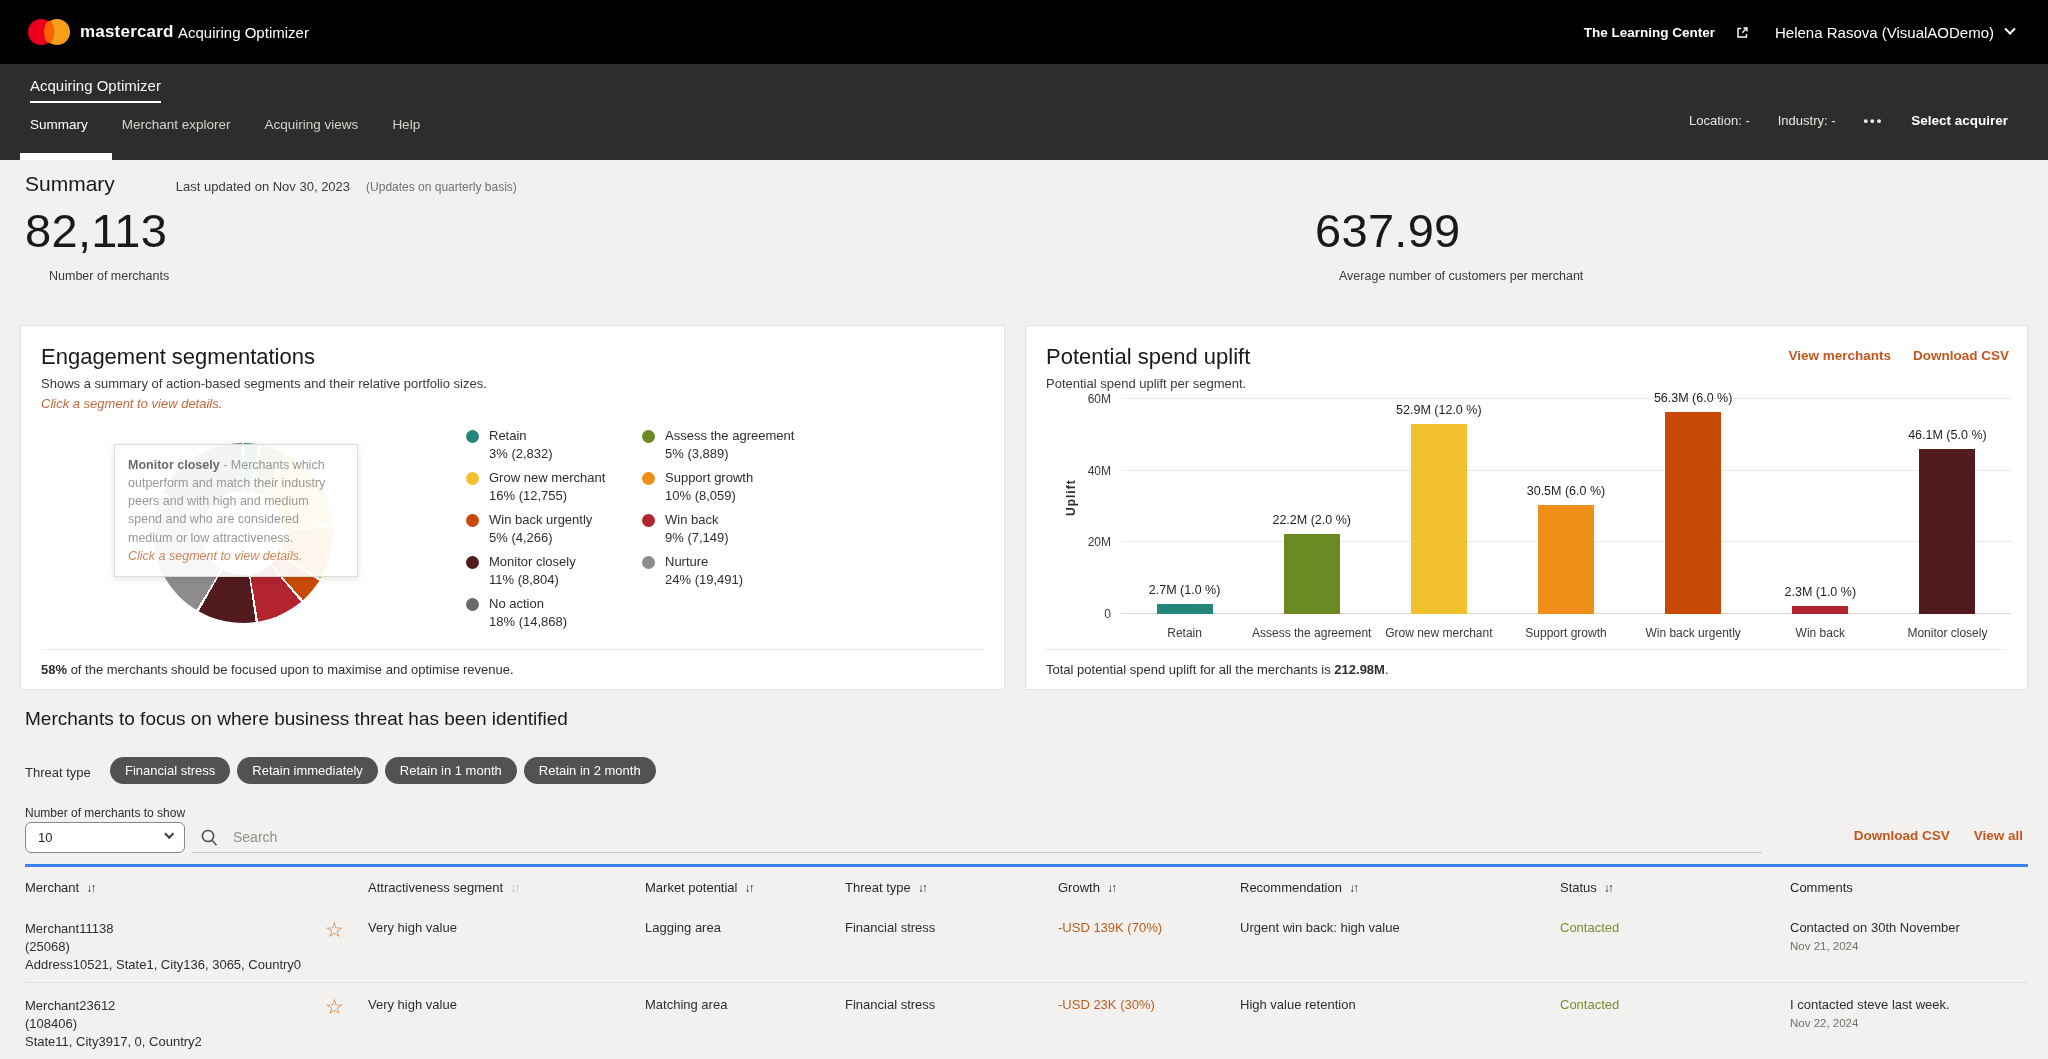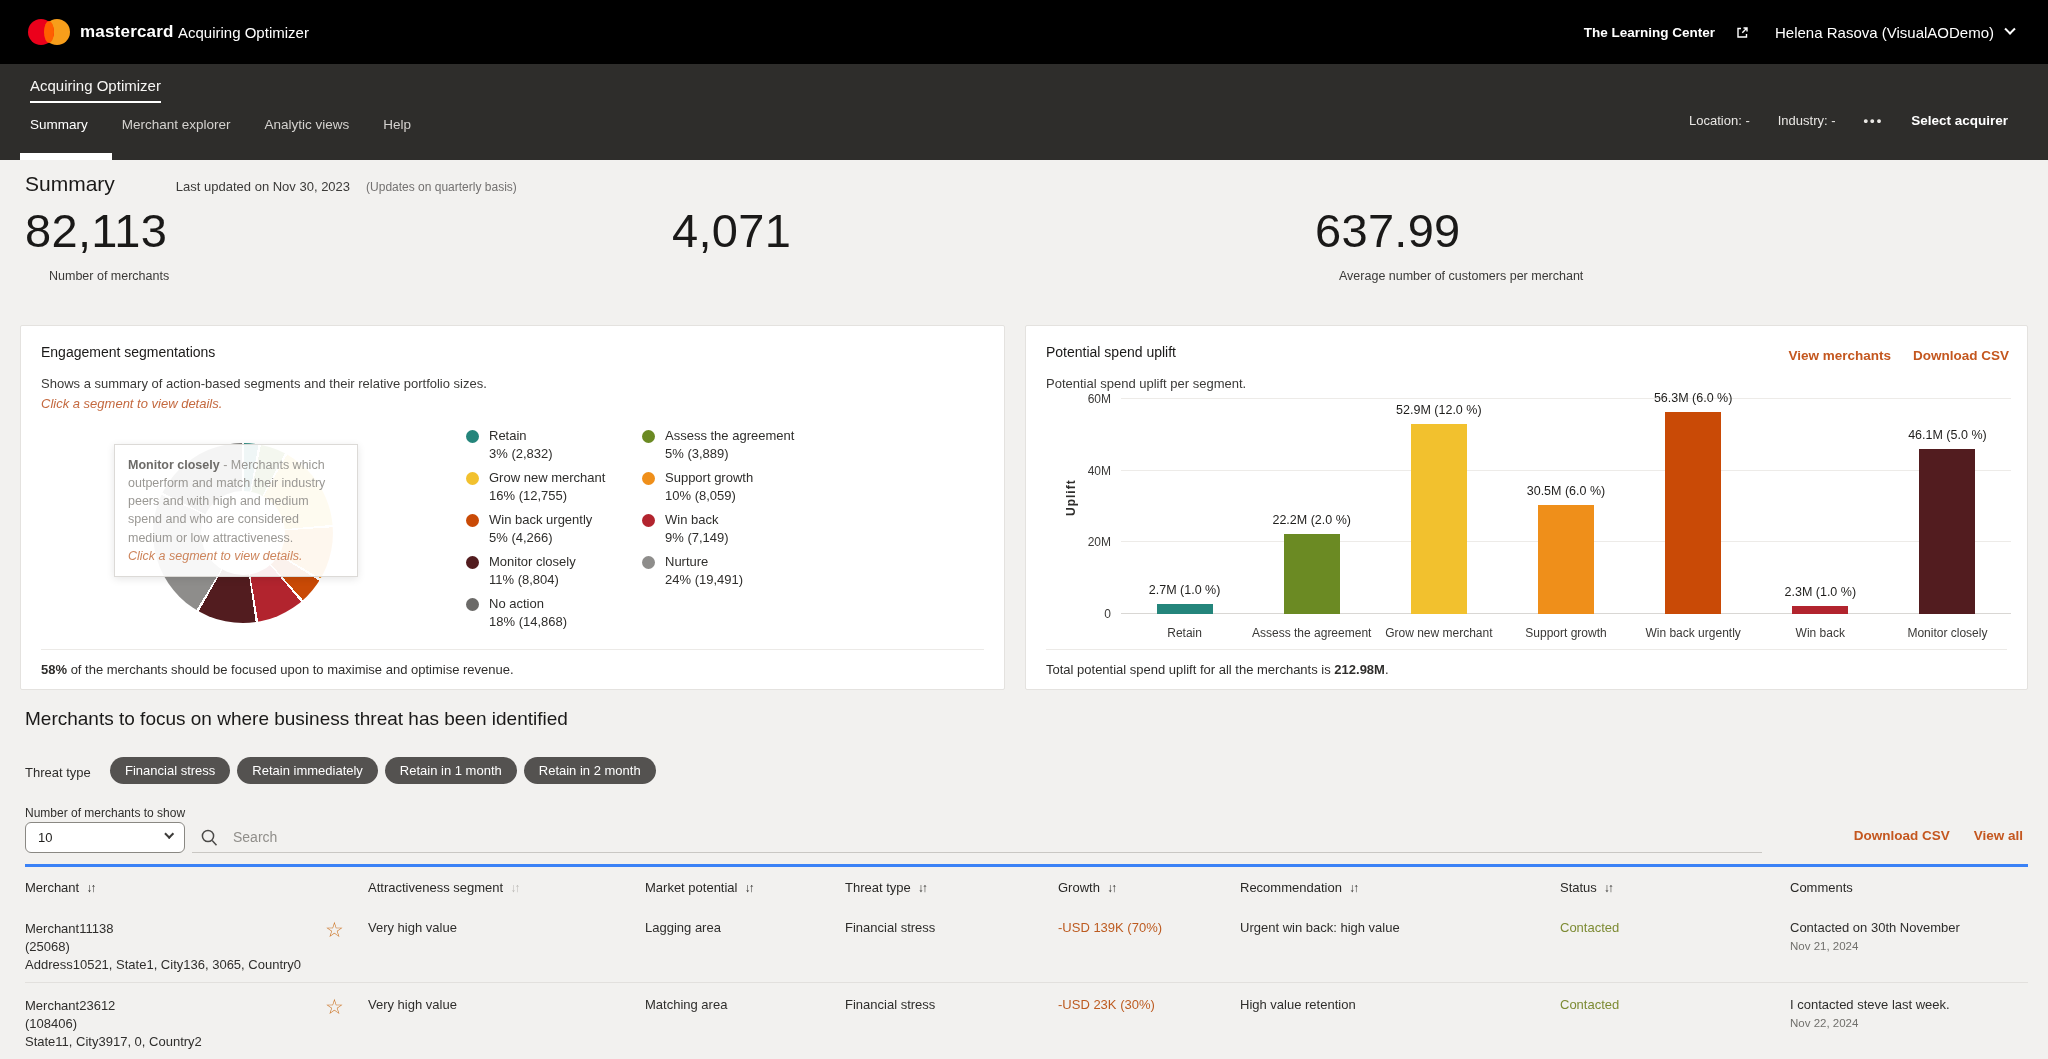--- a/index.html
+++ b/index.html
@@ -37,21 +37,21 @@
   .summary-note { font-size:12px; color:#737170; }
   .stat { position:absolute; top:203px; width:640px; }
   .stat .value { font-size:47px; color:#1a1918; letter-spacing:.3px; }
   .stat .label { margin-top:11px; font-size:12.5px; color:#3b3a38;margin-left:24px; }
   .stat.s0 { left:25px; } .stat.s1 { left:672px; } .stat.s2 { left:1315px; }
 
   
   .panel { position:absolute; top:325px; height:365px; background:#fff; border:1px solid #e4e2df; border-radius:2px; }
   .panel.left { left:20px; width:985px; }
   .panel.right { left:1025px; width:1003px; }
-  .panel-title { position:absolute; left:20px; top:18px; font-size:14px; color:#1a1918; }
+  .panel-title { position:absolute; left:20px; top:18px; font-size:22px; color:#1a1918; }
   .panel-desc { position:absolute; left:20px; top:50px; font-size:13px; color:#3b3a38; }
   .panel-hint { position:absolute; left:20px; top:70px; font-size:13px; font-style:italic; color:#c4693f; cursor:pointer; }
   .panel-foot { position:absolute; left:20px; right:20px; top:323px; border-top:1px solid #eceae7; padding-top:12px; font-size:13px; color:#2f2e2c; }
   .panel-links { position:absolute; right:18px; top:22px; display:flex; gap:22px; }
   .olink { font-size:13.5px; font-weight:bold; color:#c4571f; cursor:pointer; }
 
   
   .donut { position:absolute; left:132px; top:117px; width:180px; height:180px; border-radius:50%; cursor:pointer; }
   .donut .hole { position:absolute; left:48px; top:48px; width:84px; height:84px; border-radius:50%; background:#fff; }
   .seg-tooltip { position:absolute; left:93px; top:118px; width:244px; background:rgba(255,255,255,.93); border:1px solid #dcdad7; box-shadow:0 2px 8px rgba(0,0,0,.10); padding:11px 13px; font-size:12.5px; line-height:1.45; color:#9a9894; z-index:3; }
@@ -123,21 +123,21 @@
       <span class="chev"></span>
     </div>
   </div>
 </div>
 
 <div class="navbar">
   <div class="product-tab">Acquiring Optimizer</div>
   <div class="subnav">
       <span class="tab active">Summary</span>
       <span class="tab">Merchant explorer</span>
-      <span class="tab">Analytic views</span>
+      <span class="tab">Acquiring views</span>
       <span class="tab">Help</span>
     </div>
   <div class="active-indicator"></div>
   <div class="nav-right">
     <span>Location: -</span>
     <span>Industry: -</span>
     <span class="more">•••</span>
     <span class="select-acquirer">Select acquirer</span>
   </div>
 </div>
@@ -145,21 +145,20 @@
 <div class="summary-head">
   <span class="summary-title">Summary</span>
   <span class="summary-updated">Last updated on Nov 30, 2023</span>
   <span class="summary-note">(Updates on quarterly basis)</span>
 </div>
 <div class="stat s0">
   <div class="value">82,113</div>
   <div class="label">Number of merchants</div>
 </div>
 <div class="stat s1">
-  <div class="value">4,071</div>
 </div>
 <div class="stat s2">
   <div class="value">637.99</div>
   <div class="label">Average number of customers per merchant</div>
 </div>
 
 <div class="panel left">
   <div class="panel-title">Engagement segmentations</div>
   <div class="panel-desc">Shows a summary of action-based segments and their relative portfolio sizes.</div>
   <div class="panel-hint">Click a segment to view details.</div>

